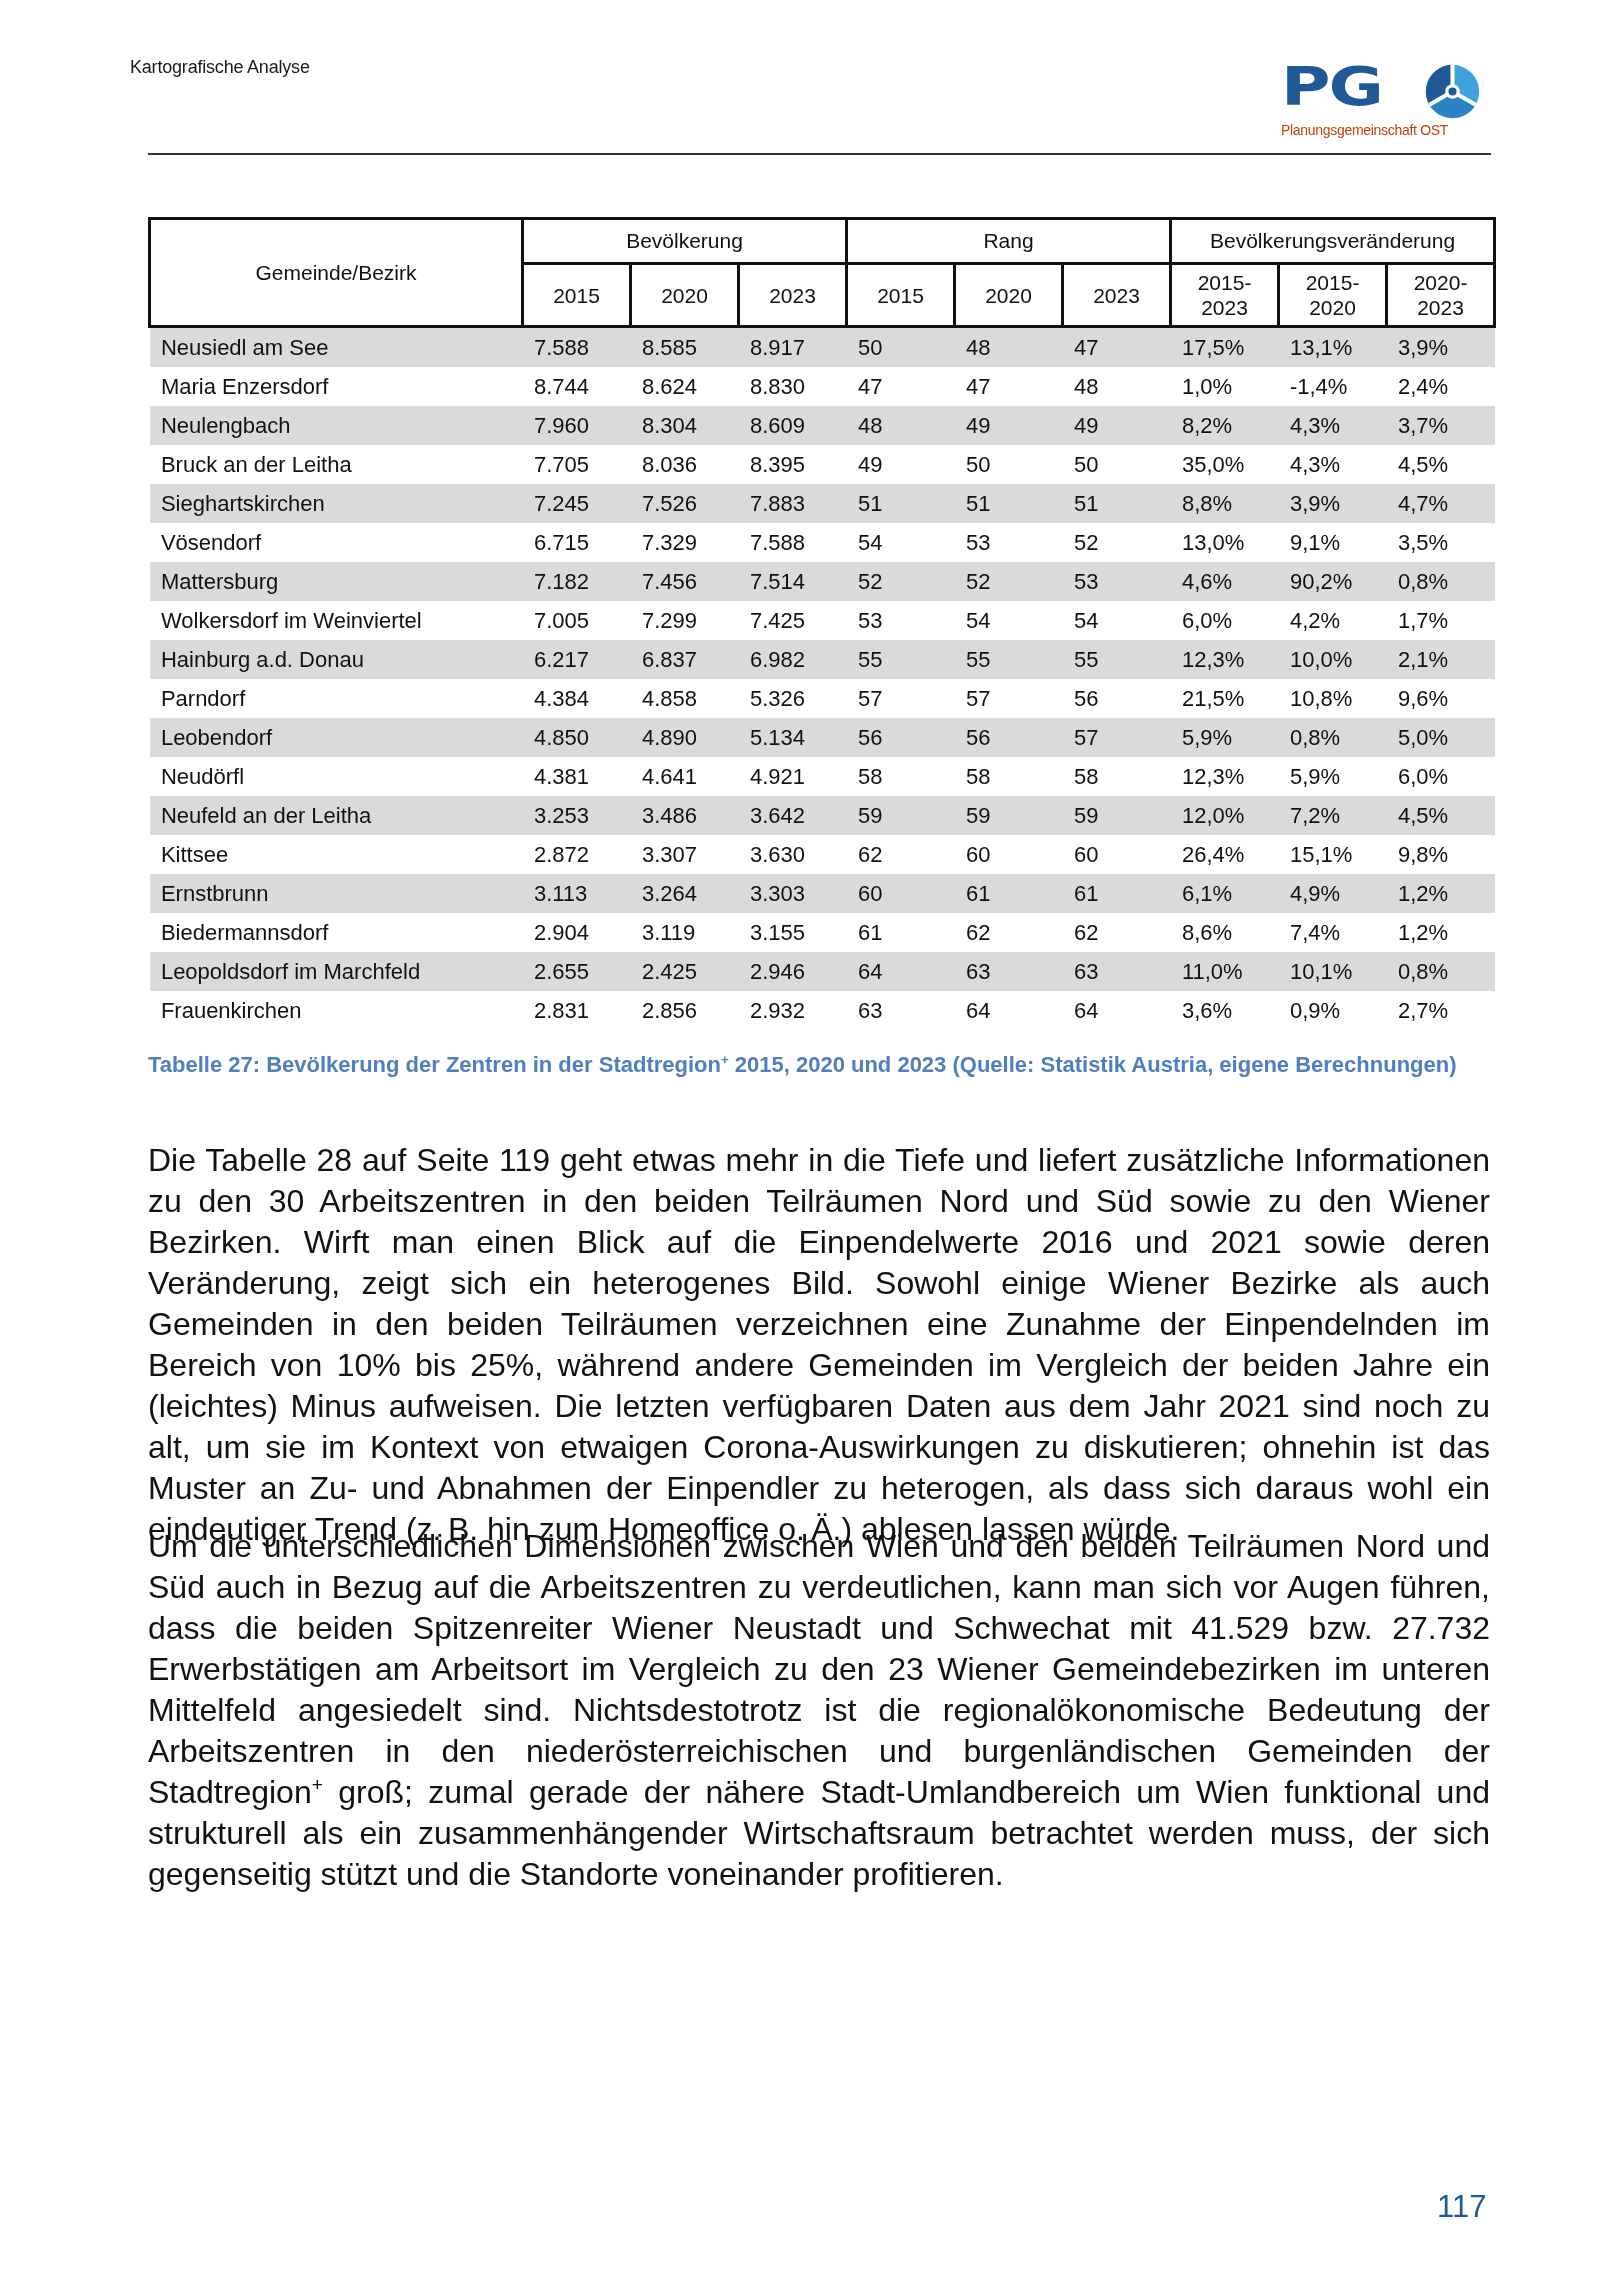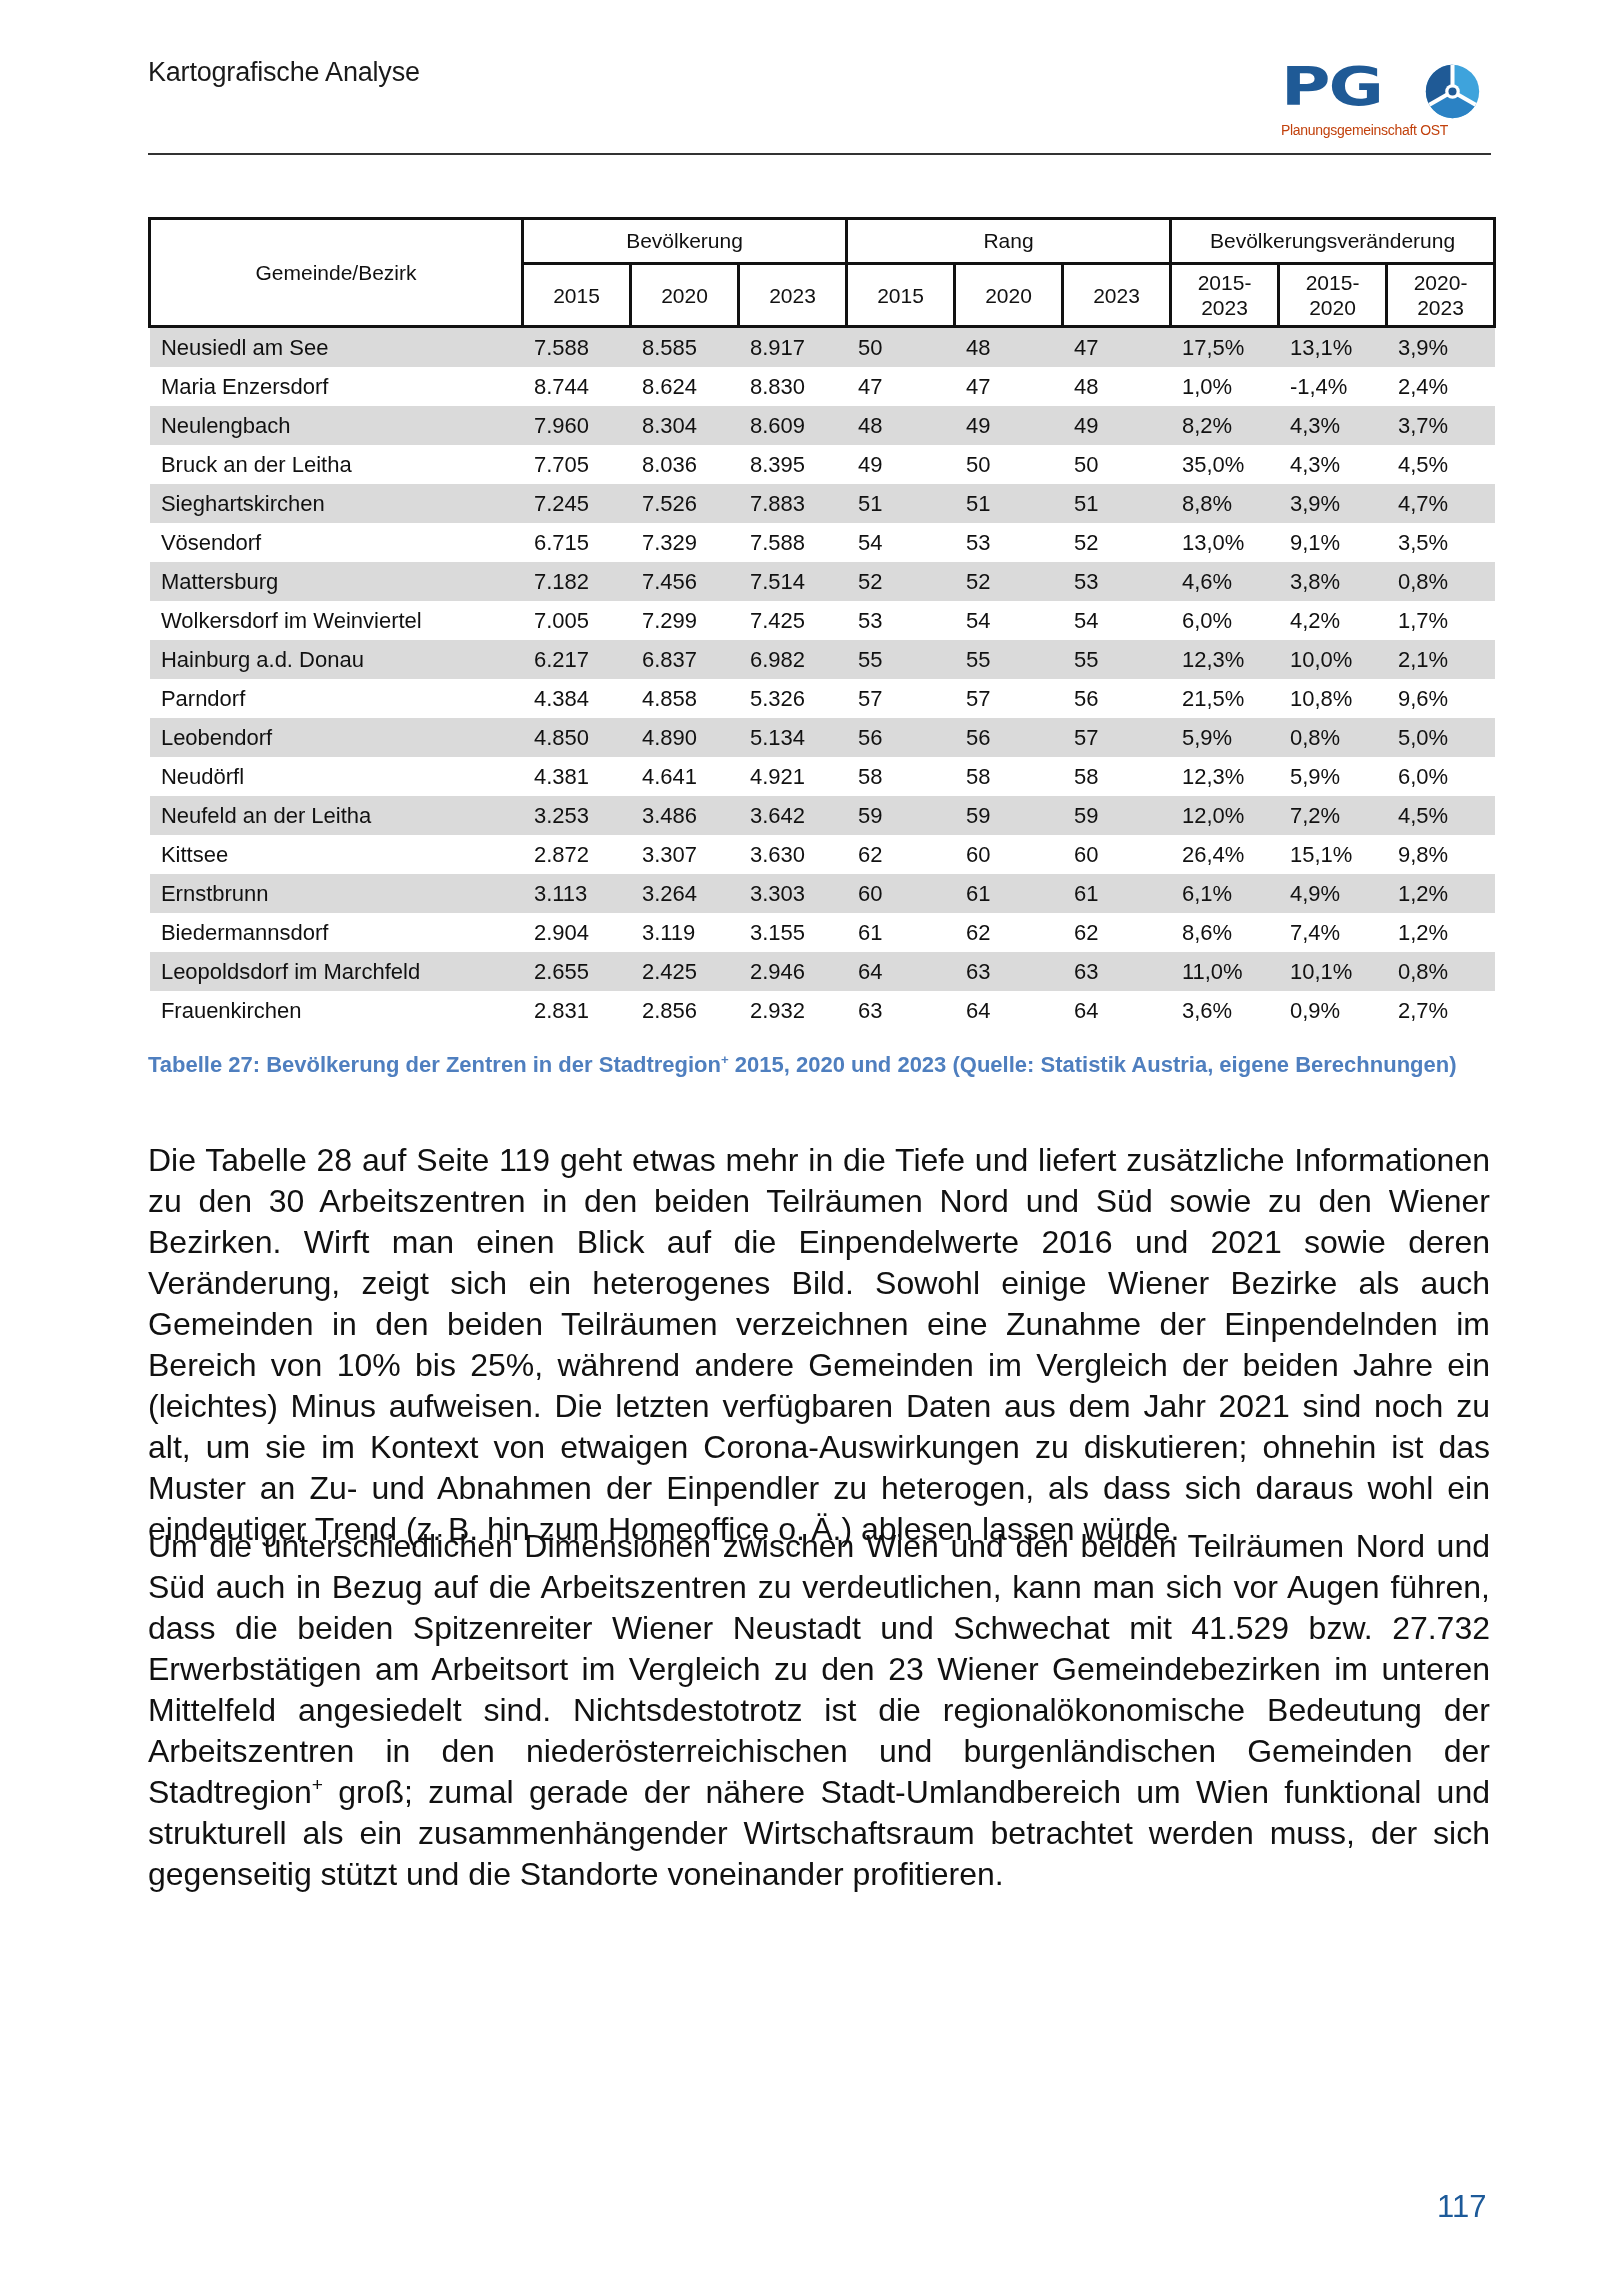--- a/index.html
+++ b/index.html
@@ -1,17 +1,17 @@
 <!DOCTYPE html>
 <html style="font-size:13px"><head>
 <meta charset="utf-8">
 <style>
   html, body { margin: 0; padding: 0; background: #ffffff; }
   body { width: 1623px; height: 2295px; position: relative; font-family: "Liberation Sans", sans-serif; color: #111; overflow: hidden; }
-  .running-title { position: absolute; left: 148px; top: 57px; font-size: 27px; color: #1a1a1a; letter-spacing: -0.2px; }
+  .running-title { position: absolute; left: 130px; top: 57px; font-size: 18px; color: #1a1a1a; letter-spacing: -0.2px; }
   .logo { position: absolute; left: 1281px; top: 60px; width: 211px; height: 81px; }
   .logo-mark { position: absolute; left: 0; top: 0; font-family: "DejaVu Sans", sans-serif; font-weight: bold; font-size: 54px; line-height: 54px; color: #1f5a96; letter-spacing: -1.6px; transform: scaleX(1.25); transform-origin: left top; }
   .logo-globe { position: absolute; left: 140px; top: 3.2px; width: 63px; height: 57px; }
   .logo-sub { position: absolute; left: 0; top: 62px; font-size: 14px; color: #c2410c; letter-spacing: -0.3px; white-space: nowrap; }
   .header-rule { position: absolute; left: 148px; top: 153px; width: 1343px; height: 1.6px; background: #333; }
 
   table.data { position: absolute; left: 148px; top: 217px; width: 1342px; border-collapse: collapse; table-layout: fixed; font-size: 22px; }
   table.data col.c-name { width: 373px; }
   table.data col.c-num { width: 108px; }
   table.data th { border: 3.2px solid #111; font-weight: normal; font-size: 21px; text-align: center; padding: 0; background: #fff; }
@@ -160,21 +160,21 @@
       </tr>
       <tr>
         <td>Mattersburg</td>
         <td>7.182</td>
         <td>7.456</td>
         <td>7.514</td>
         <td>52</td>
         <td>52</td>
         <td>53</td>
         <td>4,6%</td>
-        <td>3,8%</td>
+        <td>90,2%</td>
         <td>0,8%</td>
       </tr>
       <tr>
         <td>Wolkersdorf im Weinviertel</td>
         <td>7.005</td>
         <td>7.299</td>
         <td>7.425</td>
         <td>53</td>
         <td>54</td>
         <td>54</td>

